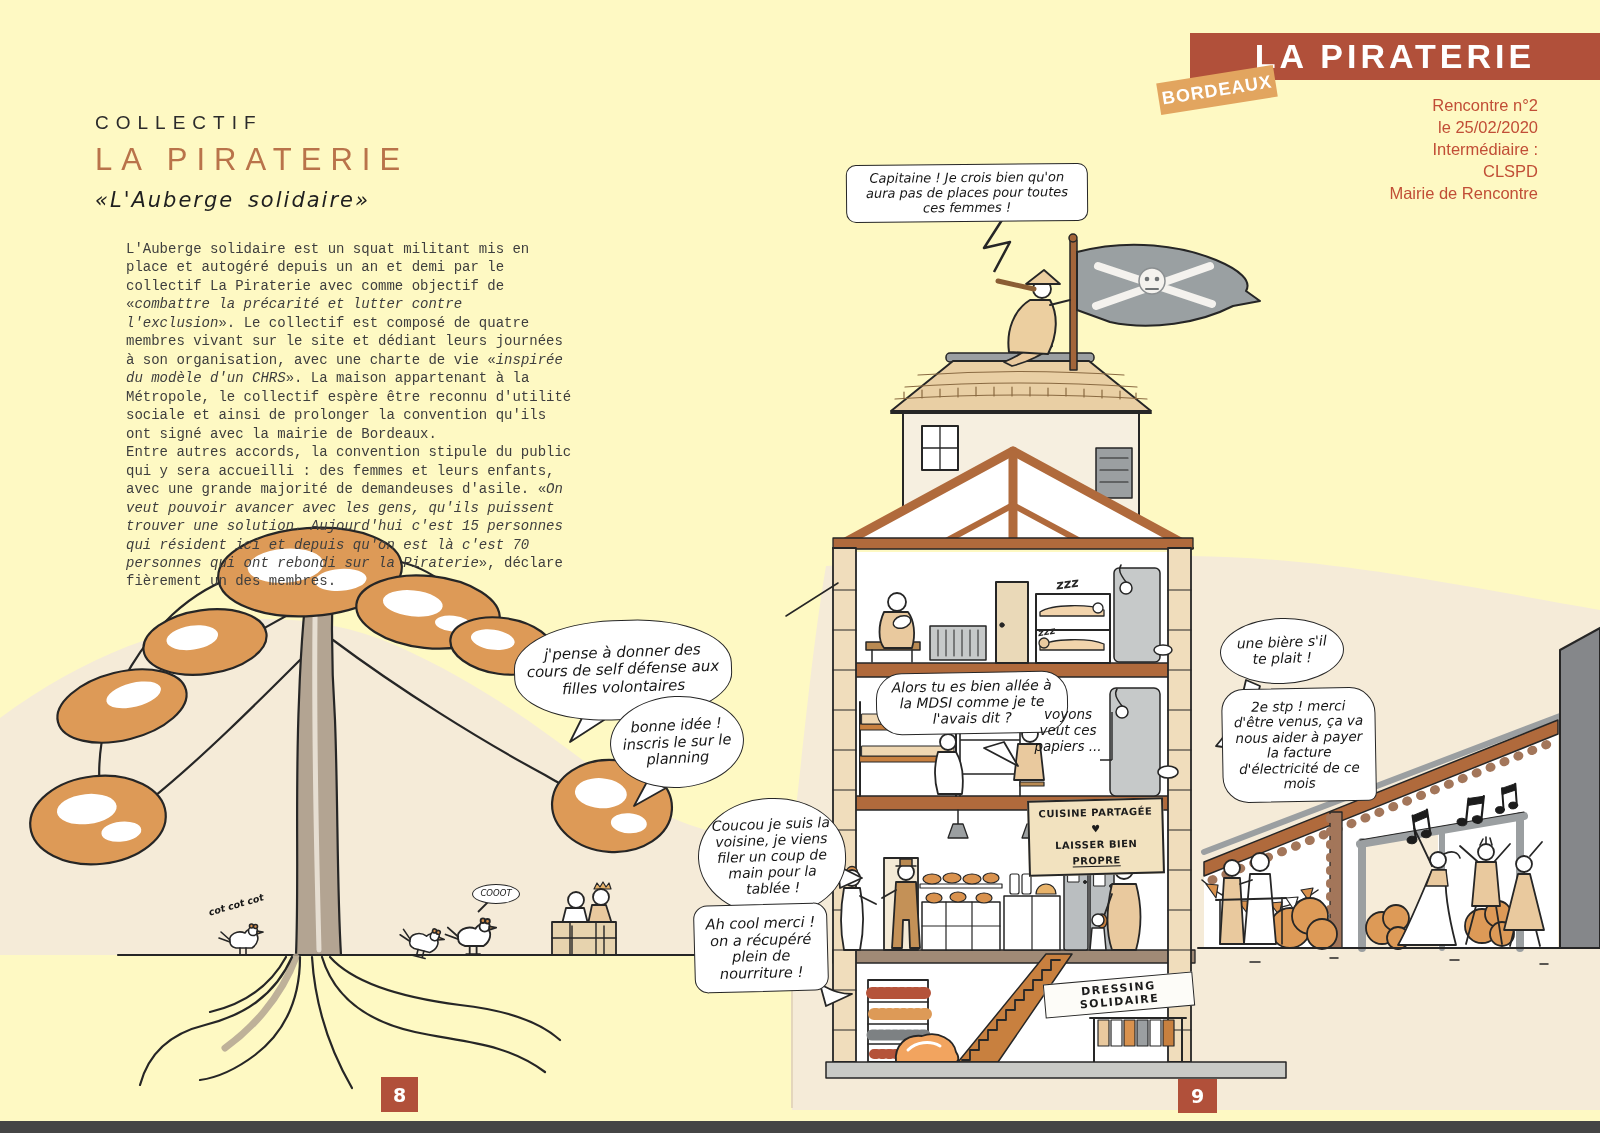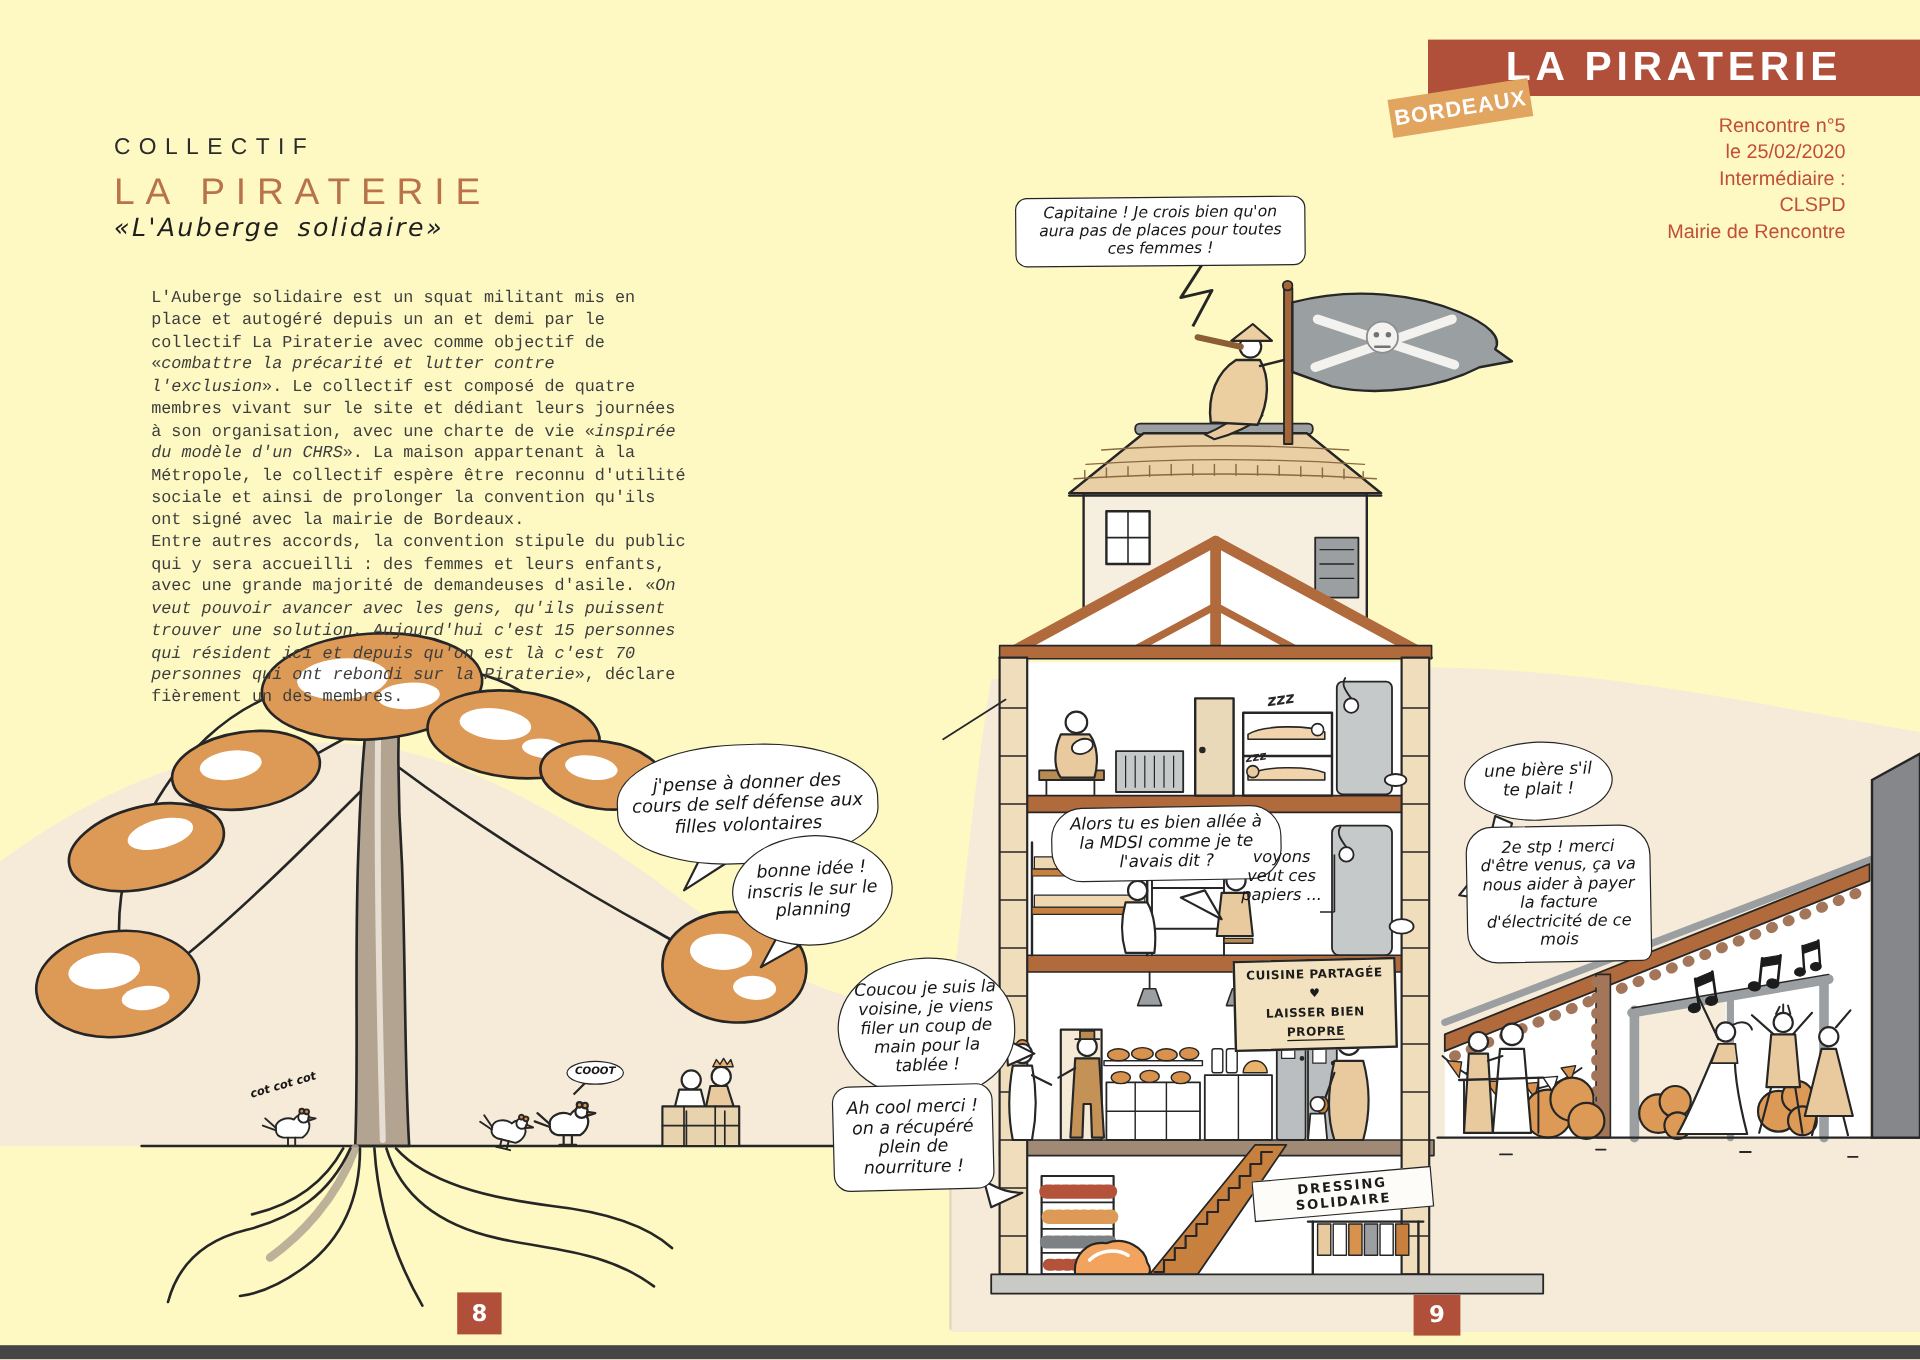--- a/index.html
+++ b/index.html
@@ -6,21 +6,21 @@
   .spread{position:relative;width:1600px;height:1133px;background:#fef9c3;overflow:hidden;
           font-family:"Liberation Sans",sans-serif;}
   .art{position:absolute;left:0;top:0;z-index:1;}
   .txt{position:absolute;z-index:5;}
 
   
   .heading{left:95px;top:112px;width:370px;text-align:left;color:#2b2b2b;}
   .kicker{font-size:19px;letter-spacing:7px;font-weight:500;}
   .title{font-size:31px;letter-spacing:9px;font-weight:500;color:#b9734a;margin-top:8px;}
   .subtitle{font-family:"DejaVu Sans",sans-serif;font-style:italic;font-size:21px;
-            letter-spacing:2px;word-spacing:5px;color:#1f1f1f;}
+            letter-spacing:2px;word-spacing:5px;margin-top:10px;color:#1f1f1f;}
   .body-copy{left:126px;top:240px;width:452px;font-size:14px;line-height:1.32;
              color:#3e3e3e;white-space:pre-line;font-family:Liberation Mono, monospace;}
   .body-copy .it{font-style:italic;}
 
   
   .banner{left:1190px;top:33px;width:410px;height:47px;background:#b1503a;
           display:flex;align-items:center;justify-content:center;z-index:5;}
   .banner span{color:#fff;font-weight:800;font-size:34px;letter-spacing:4px;}
   .city-tag{left:1158px;top:74px;width:118px;height:32px;background:#e2a55f;
             transform:rotate(-9deg);display:flex;align-items:center;justify-content:center;z-index:6;}
@@ -422,42 +422,42 @@
   </g>
 </svg>
 
 <div class="txt banner">
   <span>LA PIRATERIE</span>
 </div>
 <div class="txt city-tag">
   <span>BORDEAUX</span>
 </div>
 <div class="txt meta">
-  <div>Rencontre n°5</div>
+  <div>Rencontre n°2</div>
   <div>le 25/02/2020</div>
   <div>Intermédiaire :</div>
   <div>CLSPD</div>
   <div>Mairie de Rencontre</div>
 </div>
 
 <div class="txt heading">
   <div class="kicker">COLLECTIF</div>
   <div class="title">LA PIRATERIE</div>
   <div class="subtitle">«L'Auberge solidaire»</div>
 </div>
 <div class="txt body-copy"><span class="n">L'Auberge solidaire est un squat militant mis en place et autogéré depuis un an et demi par le collectif La Piraterie avec comme objectif de «</span><span class="it">combattre la précarité et lutter contre l'exclusion</span><span class="n">». Le collectif est composé de quatre membres vivant sur le site et dédiant leurs journées à son organisation, avec une charte de vie «</span><span class="it">inspirée du modèle d'un CHRS</span><span class="n">». La maison appartenant à la Métropole, le collectif espère être reconnu d'utilité sociale et ainsi de prolonger la convention qu'ils ont signé avec la mairie de Bordeaux.
 Entre autres accords, la convention stipule du public qui y sera accueilli : des femmes et leurs enfants, avec une grande majorité de demandeuses d'asile. «</span><span class="it">On veut pouvoir avancer avec les gens, qu'ils puissent trouver une solution. Aujourd'hui c'est 15 personnes qui résident ici et depuis qu'on est là c'est 70 personnes qui ont rebondi sur la Piraterie</span><span class="n">», déclare fièrement un des membres.</span></div>
 
 <div class="bub" style="left:846px;top:164px;width:242px;border-radius:10px;font-size:13px;transform:rotate(-0.5deg);">Capitaine ! Je crois bien qu'on aura pas de places pour toutes ces femmes !</div>
 
 <div class="bub" style="left:514px;top:620px;width:218px;height:100px;border-radius:46% 46% 44% 44%;font-size:15px;transform:rotate(-2deg);">j'pense à donner des cours de self défense aux filles volontaires</div>
 
 <div class="bub" style="left:610px;top:696px;width:134px;height:92px;border-radius:50%;font-size:14.5px;transform:rotate(-3deg);">bonne idée ! inscris le sur le planning</div>
 
-<div class="bub" style="left:472px;top:884px;width:48px;height:20px;border-radius:50%;font-size:8.5px;font-weight:700;padding:1px;">COOOT</div>
+<div class="bub" style="left:472px;top:884px;width:48px;height:20px;border-radius:50%;font-size:8.5px;font-weight:400;padding:1px;">COOOT</div>
 
 <div class="bub plain" style="left:200px;top:894px;font-size:9.5px;font-weight:700;transform:rotate(-16deg);">cot cot cot</div>
 
 <div class="bub" style="left:876px;top:672px;width:192px;border-radius:26px;font-size:14px;transform:rotate(-1deg);">Alors tu es bien allée à la MDSI comme je te l'avais dit ?</div>
 
 <div class="bub plain" style="left:1024px;top:700px;width:88px;font-size:13.5px;line-height:1.2;">voyons veut ces papiers ...</div>
 
 <div class="bub" style="left:1220px;top:618px;width:124px;height:66px;border-radius:50%;font-size:14px;transform:rotate(-2deg);">une bière s'il te plait !</div>
 
 <div class="bub" style="left:1222px;top:688px;width:154px;border-radius:22px 26px 8px 26px;font-size:13.5px;transform:rotate(-1deg);padding:10px 8px;">2e stp ! merci d'être venus, ça va nous aider à payer la facture d'électricité de ce mois</div>

